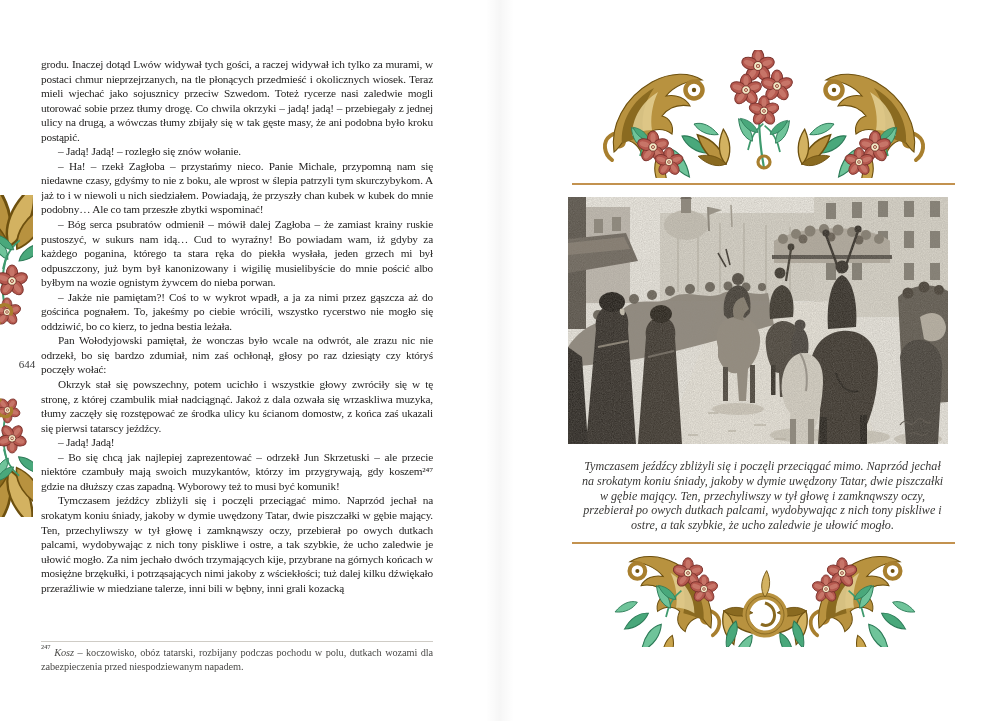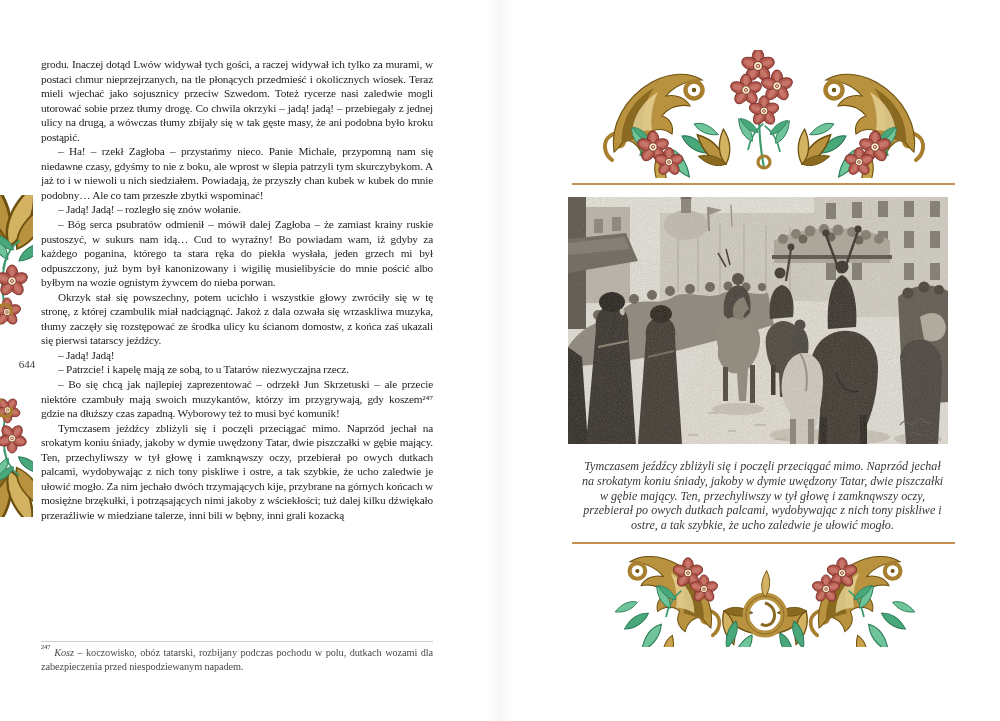--- a/index.html
+++ b/index.html
@@ -125,26 +125,27 @@
       <use href="#g-margin"></use>
     </svg>
     <svg class="margin-orn orn-b" viewBox="0 0 40 140">
       <use href="#g-margin" transform="translate(0,140) scale(1,-1)"></use>
     </svg>
 
     <div class="page-number">644</div>
 
     <div class="body-text">
         <p class="para">grodu. Inaczej dotąd Lwów widywał tych gości, a raczej widywał ich tylko za murami, w postaci chmur nieprzejrzanych, na tle płonących przedmieść i okolicznych wiosek. Teraz mieli wjechać jako sojusznicy przeciw Szwedom. Toteż rycerze nasi zaledwie mogli utorować sobie przez tłumy drogę. Co chwila okrzyki – jadą! jadą! – przebiegały z jednej ulicy na drugą, a wówczas tłumy zbijały się w tak gęste masy, że ani podobna było kroku postąpić.</p>
+        <p class="para indent">– Jadą! Jadą! – rozległo się znów wołanie.</p>
         <p class="para indent">– Ha! – rzekł Zagłoba – przystańmy nieco. Panie Michale, przypomną nam się niedawne czasy, gdyśmy to nie z boku, ale wprost w ślepia patrzyli tym skurczybykom. A jaż to i w niewoli u nich siedziałem. Powiadają, że przyszły chan kubek w kubek do mnie podobny… Ale co tam przeszłe zbytki wspominać!</p>
-        <p class="para indent">– Jadą! Jadą! – rozległo się znów wołanie.</p>
         <p class="para indent">– Bóg serca psubratów odmienił – mówił dalej Zagłoba – że zamiast krainy ruskie pustoszyć, w sukurs nam idą… Cud to wyraźny! Bo powiadam wam, iż gdyby za każdego poganina, którego ta stara ręka do piekła wysłała, jeden grzech mi był odpuszczony, już bym był kanonizowany i wigilię musielibyście do mnie pościć albo byłbym na wozie ognistym żywcem do nieba porwan.</p>
+        <p class="para indent">– Jakże nie pamiętam?! Coś to w wykrot wpadł, a ja za nimi przez gąszcza aż do gościńca pognałem. To, jakeśmy po ciebie wrócili, wszystko rycerstwo nie mogło się oddziwić, bo co kierz, to jedna bestia leżała.</p>
+        <p class="para indent">Pan Wołodyjowski pamiętał, że wonczas było wcale na odwrót, ale zrazu nic nie odrzekł, bo się bardzo zdumiał, nim zaś ochłonął, głosy po raz dziesiąty czy któryś poczęły wołać:</p>
         <p class="para indent">Okrzyk stał się powszechny, potem ucichło i wszystkie głowy zwróciły się w tę stronę, z której czambulik miał nadciągnąć. Jakoż z dala ozwała się wrzaskliwa muzyka, tłumy zaczęły się rozstępować ze środka ulicy ku ścianom domostw, z końca zaś ukazali się pierwsi tatarscy jeźdźcy.</p>
         <p class="para indent">– Jadą! Jadą!</p>
-        <p class="para indent">– Patrzcie! i kapelę mają ze sobą, to u Tatarów niezwyczajna rzecz.</p>
         <p class="para indent">– Bo się chcą jak najlepiej zaprezentować – odrzekł Jun Skrzetuski – ale przecie niektóre czambuły mają swoich muzykantów, którzy im przygrywają, gdy koszem²⁴⁷ gdzie na dłuższy czas zapadną. Wyborowy też to musi być komunik!</p>
         <p class="para indent">Tymczasem jeźdźcy zbliżyli się i poczęli przeciągać mimo. Naprzód jechał na srokatym koniu śniady, jakoby w dymie uwędzony Tatar, dwie piszczałki w gębie mający. Ten, przechyliwszy w tył głowę i zamknąwszy oczy, przebierał po owych dutkach palcami, wydobywając z nich tony piskliwe i ostre, a tak szybkie, że ucho zaledwie je ułowić mogło. Za nim jechało dwóch trzymających kije, przybrane na górnych końcach w mosiężne brzękułki, i potrząsających nimi jakoby z wściekłości; tuż dalej kilku dźwiękało przeraźliwie w miedziane talerze, inni bili w bębny, inni grali kozacką</p>
       </div>
 
     <div class="footnote-sep"></div>
     <div class="footnote">
       <sup>²⁴⁷</sup>
       <i>Kosz</i><span> – koczowisko, obóz tatarski, rozbijany podczas pochodu w polu, dutkach wozami dla zabezpieczenia przed niespodziewanym napadem.</span>
     </div>
   </div>

